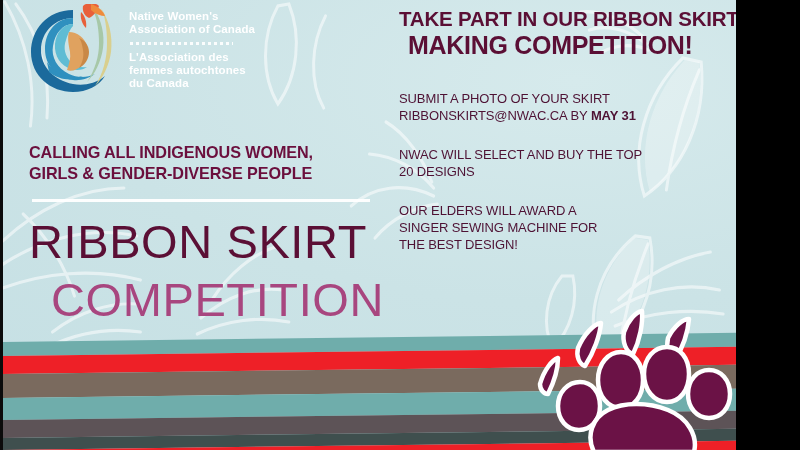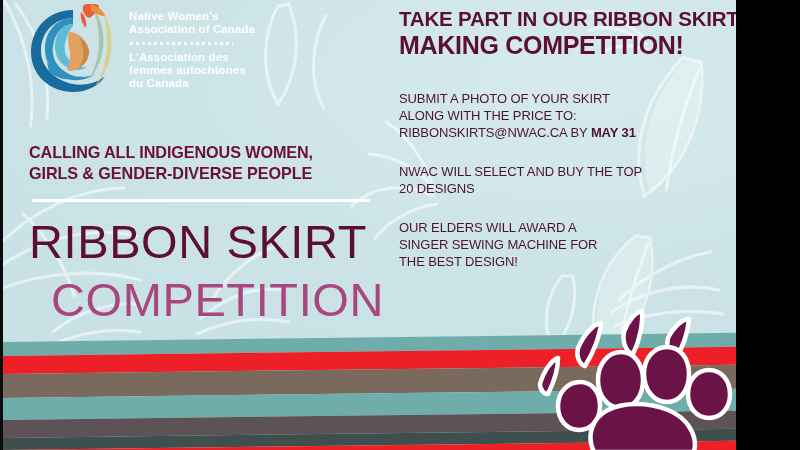--- a/index.html
+++ b/index.html
@@ -82,20 +82,21 @@
     letter-spacing: -0.2px;
     line-height: 1.12;
   }
   .hdr-line2 {
     color: #5b0f35;
     font-size: 25px;
     font-weight: 800;
     letter-spacing: -0.3px;
     line-height: 1.1;
     margin-top: 1px;
+    margin-left: 9px;
   }
 
   .para {
     color: #4e1234;
     font-size: 13px;
     font-weight: 400;
     line-height: 1.30;
     letter-spacing: -0.1px;
   }
   .p-submit { margin-top: 32px; }
@@ -261,21 +262,20 @@
       <div class="ln">du Canada</div>
     </div>
   </div>
 
   <div class="right-col">
     <div class="hdr-line1">TAKE PART IN OUR RIBBON SKIRT</div>
     <div class="hdr-line2">MAKING COMPETITION!</div>
 
     <div class="para p-submit">
       <div>SUBMIT A PHOTO OF YOUR SKIRT</div>
-      <div>ALONG WITH THE PRICE TO:</div>
       <div><span>RIBBONSKIRTS@NWAC.CA BY </span><span class="bold">MAY 31</span></div>
     </div>
 
     <div class="para p-select">
       <div>NWAC WILL SELECT AND BUY THE TOP</div>
       <div>20 DESIGNS</div>
     </div>
 
     <div class="para p-elders">
       <div>OUR ELDERS WILL AWARD A</div>

